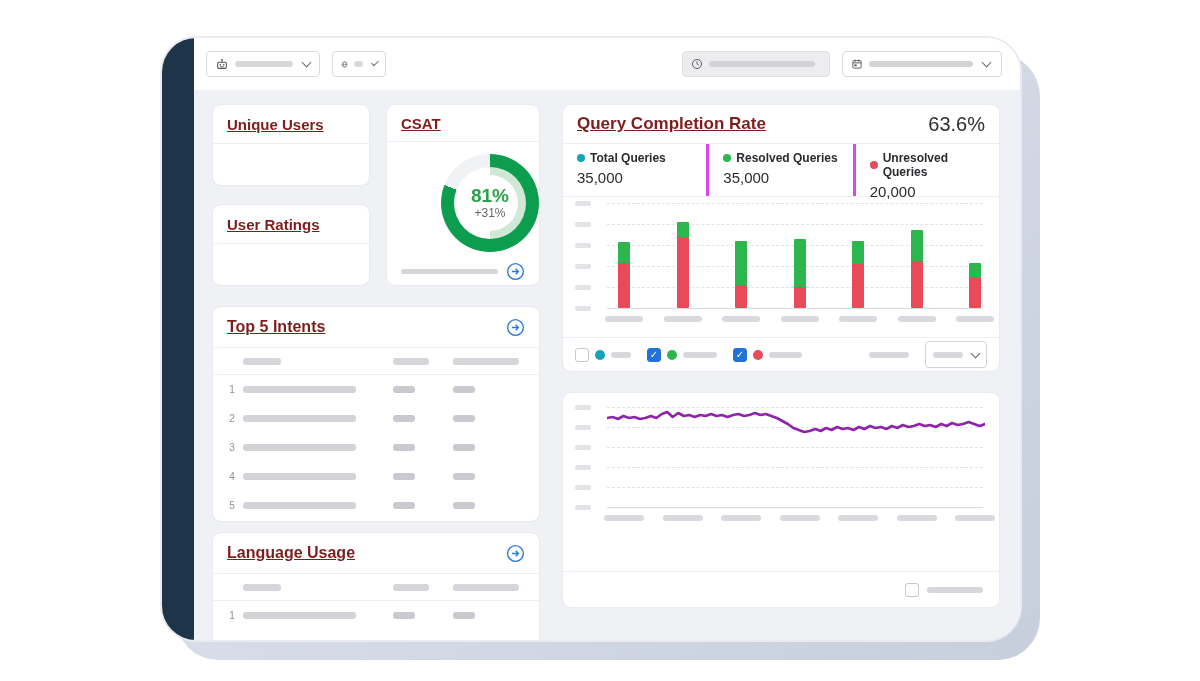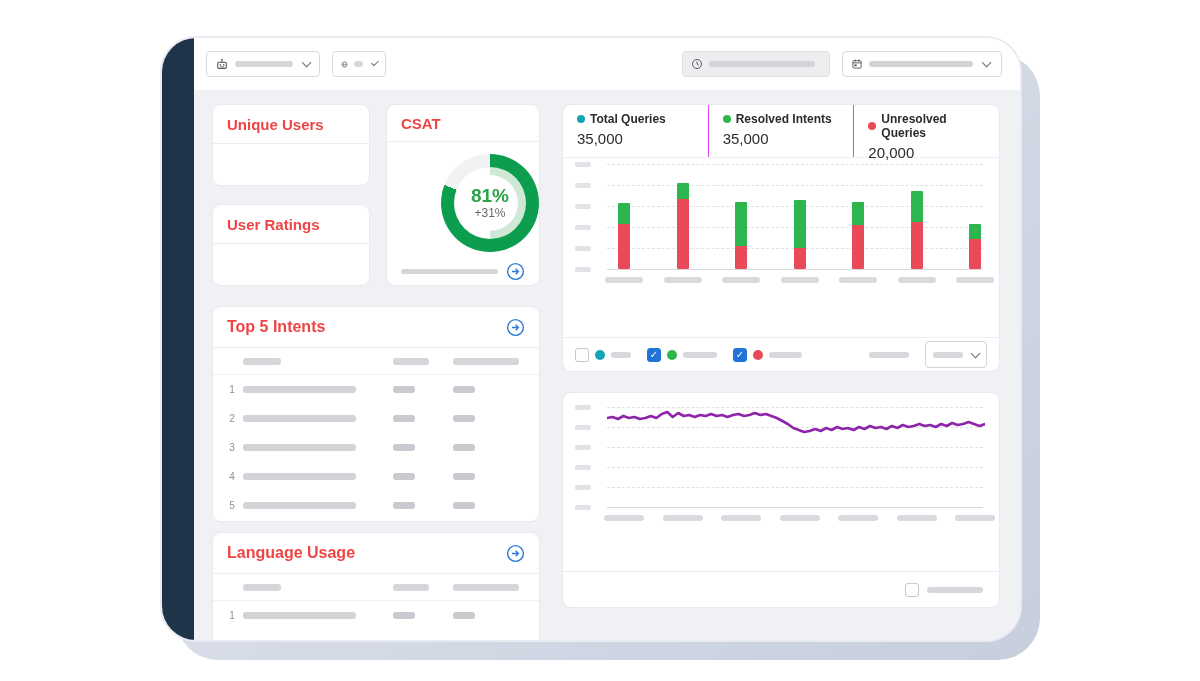--- a/index.html
+++ b/index.html
@@ -12,21 +12,21 @@
   .topbar{position:absolute;left:32px;right:0;top:0;height:52px;background:#fff;display:flex;align-items:center;justify-content:space-between;padding:0 18px 0 12px;box-sizing:border-box;}
   .tb-group{display:flex;align-items:center;gap:12px;}
   .ctrl{display:flex;align-items:center;gap:6px;height:26px;border:1px solid #d9d9e0;border-radius:4px;background:#fff;padding:0 8px;box-sizing:border-box;}
   .ctrl.gray{background:#ededef;border-color:#dfdfe3;}
   .ph{display:inline-block;background:#d7d7dc;border-radius:3px;height:6px;}
   .ph.light{background:#d2d2d7;}
   .chev{width:6px;height:6px;border-right:1.5px solid #6b6b72;border-bottom:1.5px solid #6b6b72;transform:rotate(45deg);margin-left:4px;margin-top:-3px;}
   .content{position:absolute;left:32px;right:0;top:52px;height:554px;background:#f0f1f5;}
   .card{position:absolute;background:#fff;border:1px solid #e9e9ef;border-radius:9px;box-sizing:border-box;overflow:hidden;}
   .card-head{display:flex;align-items:center;justify-content:space-between;padding:0 14px;border-bottom:1px solid #ededf2;}
-  .ttl{font-weight:700;color:#ef4444;}
+  .ttl{font-weight:700;color:#7f1d1d;text-decoration:underline;}
   .arrow-ic{width:19px;height:19px;flex:0 0 auto;}
   
   #card-unique{left:18px;top:14px;width:158px;height:82px;}
   #card-ratings{left:18px;top:114px;width:158px;height:82px;}
   .stat-head{height:38px;font-size:15px;}
   .stat-val{padding:8px 14px;font-size:25px;font-weight:700;}
   
   #card-csat{left:192px;top:14px;width:154px;height:182px;}
   .donut-wrap{display:flex;justify-content:flex-end;margin-top:12px;}
   .donut{width:98px;height:98px;border-radius:50%;position:relative;}
@@ -51,21 +51,21 @@
   .bar-h2{width:36px;height:7px;background:#d5d5da;}
   .bar-h3{width:66px;height:7px;background:#d5d5da;}
   .bar-name{width:113px;height:7px;background:#d2d2d7;}
   .bar-sm{width:22px;height:7px;background:#c9c9cf;}
   
   #card-qcr{left:368px;top:14px;width:438px;height:268px;}
   .qcr-head{height:38px;}
   .qcr-head .ttl{font-size:17px;}
   .qcr-val{font-size:20px;color:#2e2e34;}
   .stats-row{display:flex;height:52px;border-bottom:1px solid #ededf2;}
-  .stat-col{flex:1;padding:7px 14px;box-sizing:border-box;border-right:1px solid #d946ef;}
+  .stat-col{flex:1;padding:7px 14px;box-sizing:border-box;border-right:3px solid #d946ef;}
   .stat-col:last-child{border-right:none;}
   .dot{width:8px;height:8px;border-radius:50%;display:inline-block;margin-right:5px;flex:0 0 auto;}
   .stat-lbl{display:flex;align-items:center;font-size:12px;font-weight:700;color:#2b2b30;}
   .stat-num{font-size:15px;color:#2b2b30;margin-top:4px;margin-left:0px;}
   .chart{position:relative;height:144px;}
   .gutter-tick{position:absolute;left:12px;width:16px;height:5px;background:#e2e2e7;border-radius:2px;}
   .plot{position:absolute;left:44px;right:16px;top:6px;bottom:0;}
   .gline{position:absolute;left:0;right:0;border-top:1px dashed #e1e1e8;}
   .axis{position:absolute;left:0;right:0;border-top:1px solid #d8d8de;}
   .stack{position:absolute;width:12px;display:flex;flex-direction:column;border-radius:1px;overflow:hidden;}
@@ -295,32 +295,36 @@
               <span class="ph bar-sm"></span>
             </span>
             <span class="cell c3">
               <span class="ph bar-sm"></span>
             </span>
           </div>
         </div>
     </div>
 
     <div class="card" id="card-qcr">
+      <div class="card-head qcr-head">
+        <span class="ttl">Query Completion Rate</span>
+        <span class="qcr-val">63.6%</span>
+      </div>
       <div class="stats-row">
           <div class="stat-col">
             <div class="stat-lbl">
               <span class="dot" style="background:#14a3b8"></span>
               <span>Total Queries</span>
             </div>
             <div class="stat-num">35,000</div>
           </div>
           <div class="stat-col">
             <div class="stat-lbl">
               <span class="dot" style="background:#2db54e"></span>
-              <span>Resolved Intents</span>
+              <span>Resolved Queries</span>
             </div>
             <div class="stat-num">35,000</div>
           </div>
           <div class="stat-col">
             <div class="stat-lbl">
               <span class="dot" style="background:#e84a5a"></span>
               <span>Unresolved Queries</span>
             </div>
             <div class="stat-num">20,000</div>
           </div>

